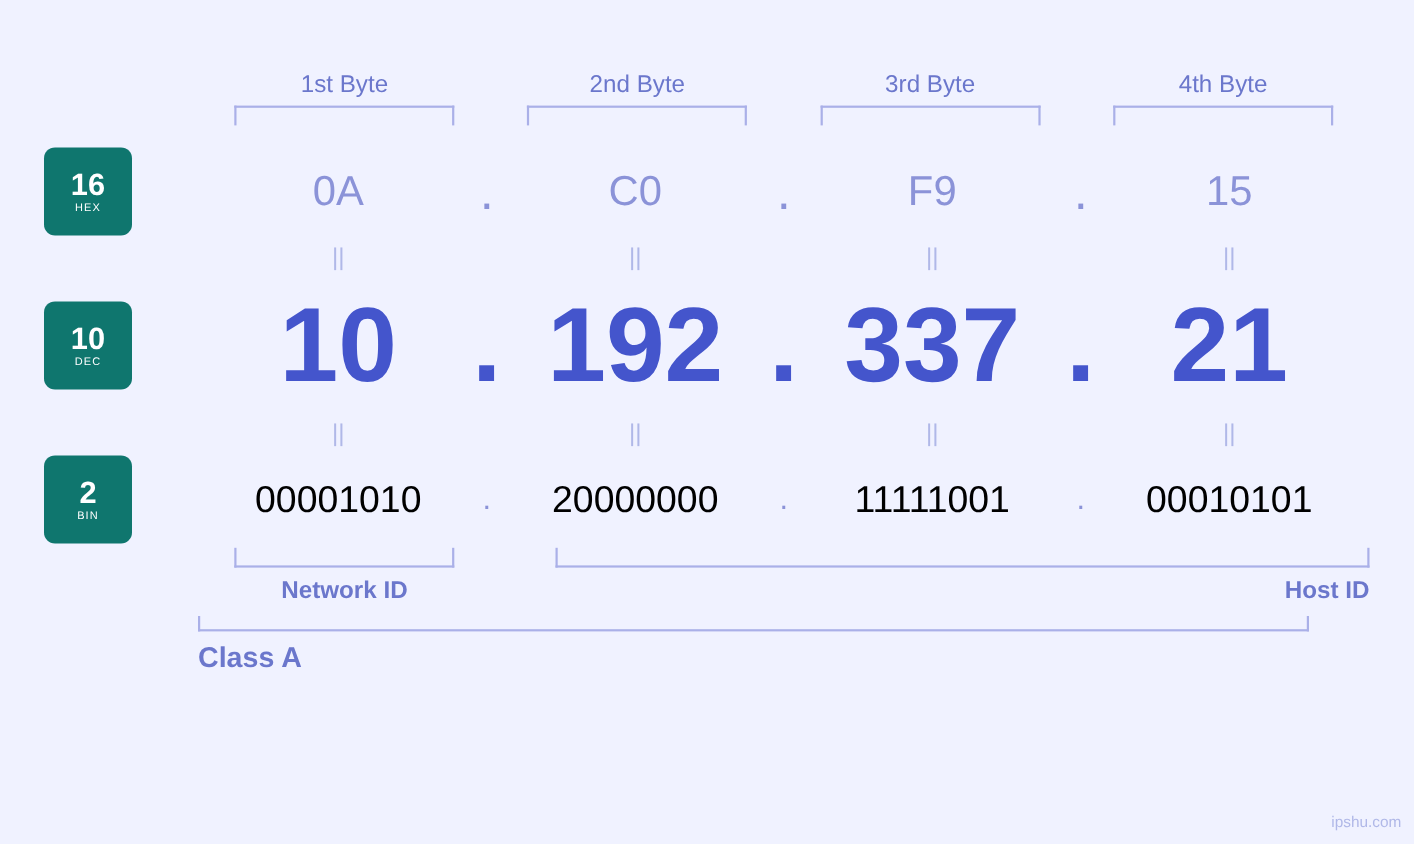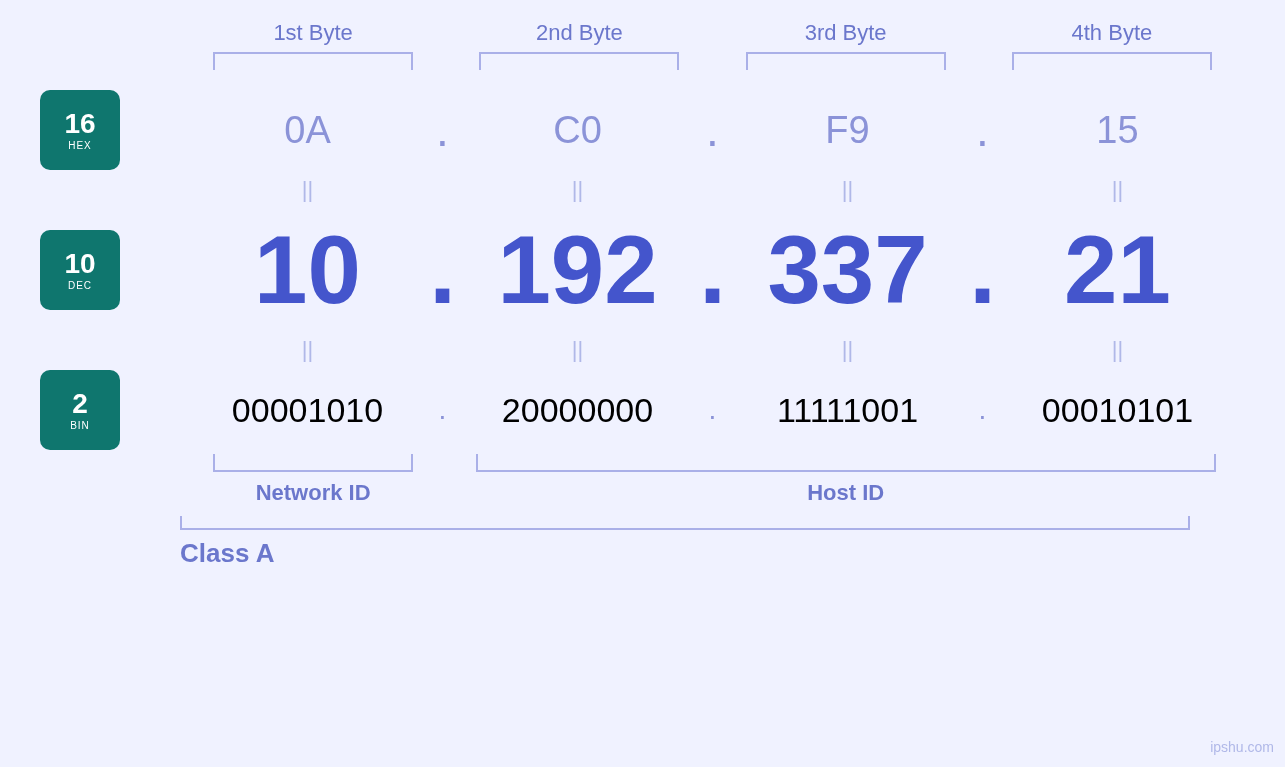--- a/index.html
+++ b/index.html
@@ -22,20 +22,21 @@
       padding: 20px 40px 20px 40px;
     }
 
     
     .byte-headers {
       display: flex;
       width: 100%;
       justify-content: center;
       margin-bottom: 0px;
       padding-left: 140px;
+      margin-top: 44px;
     }
 
     .byte-header-cell {
       width: 270px;
       text-align: center;
       color: #6b77cc;
       font-size: 22px;
       font-weight: 400;
       padding-bottom: 6px;
     }
@@ -206,21 +207,21 @@
       height: 18px;
       border-bottom: 2px solid #aab0e8;
       border-left: 2px solid #aab0e8;
       border-right: 2px solid #aab0e8;
     }
 
     .host-bracket-wrap {
       width: 810px;
       display: flex;
       flex-direction: column;
-      align-items: center;
+      align-items: flex-end;
     }
 
     .host-bracket {
       width: 740px;
       height: 18px;
       border-bottom: 2px solid #aab0e8;
       border-left: 2px solid #aab0e8;
       border-right: 2px solid #aab0e8;
     }
 

